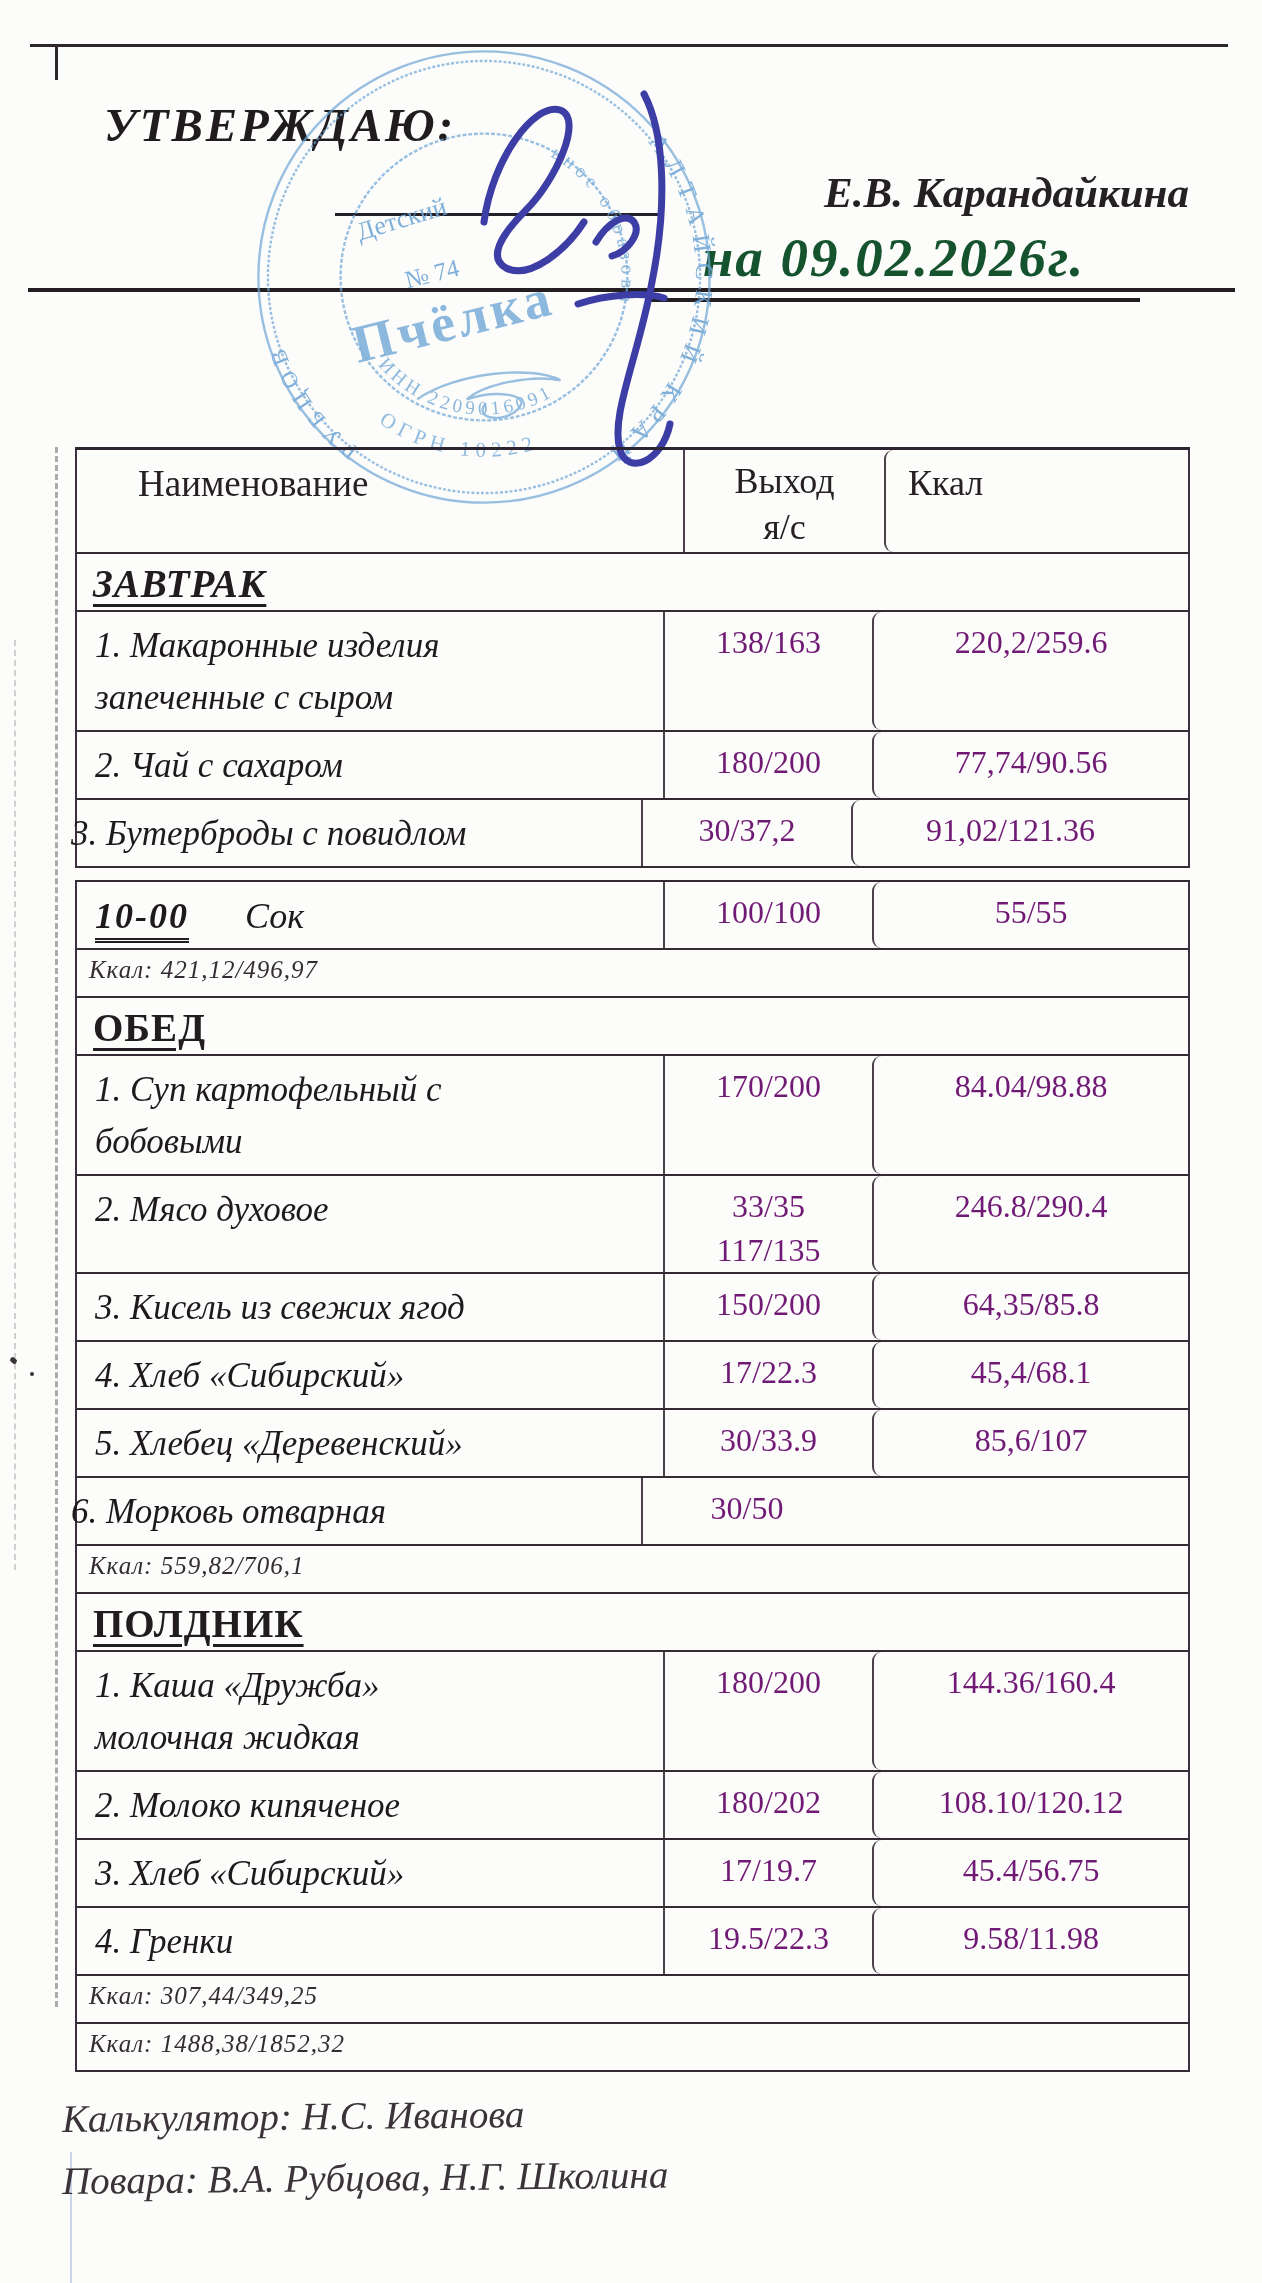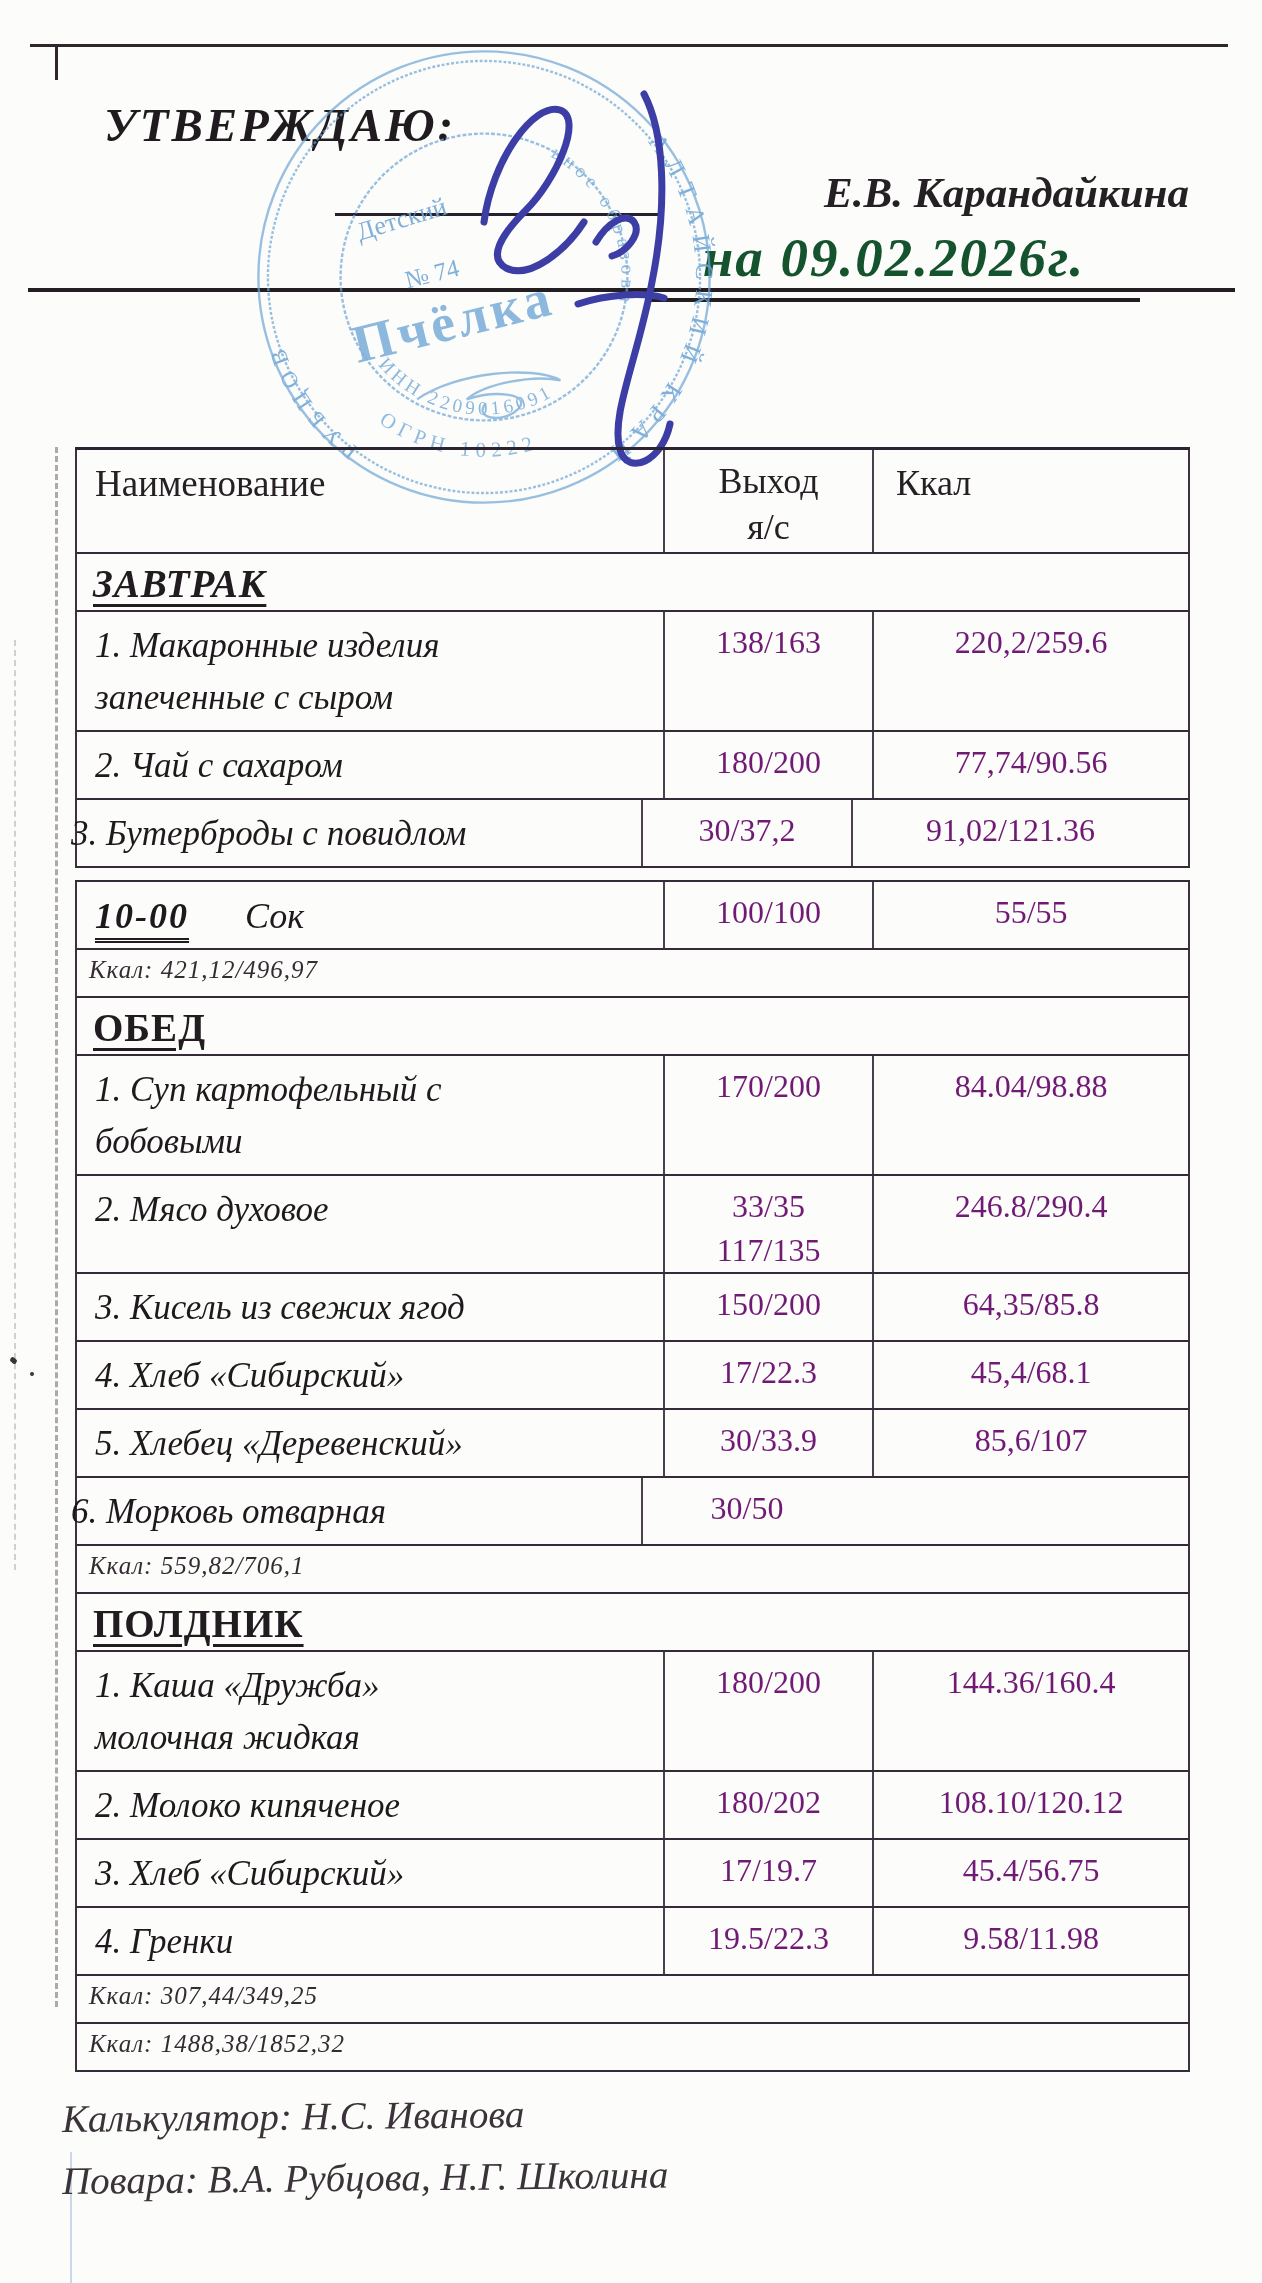--- a/index.html
+++ b/index.html
@@ -26,23 +26,23 @@
   .dash-b{left:14px;top:640px;height:930px;width:0;border-left:2px dashed #756a71;opacity:.30;}
   .mark-dot1{left:10px;top:1358px;width:7px;height:5px;background:#3a333a;border-radius:2px;transform:rotate(40deg);}
   .mark-dot2{left:30px;top:1372px;width:4px;height:4px;background:#3a333a;border-radius:2px;}
   .blue-edge{left:70px;top:2152px;width:2px;height:131px;background:#b7c4e4;opacity:.7;}
   
   .menu-table{left:75px;top:447px;width:1115px;border-top:3px solid #2c2430;}
   .trow{display:flex;box-sizing:border-box;border-bottom:2px solid #352b36;border-left:2px solid #3b3140;border-right:2px solid #3b3140;background:transparent;}
   .trow .c{box-sizing:border-box;}
   .c-name{width:588px;padding:8px 6px 6px 18px;}
   .c-out{width:210px;border-left:2px solid #4a414c;text-align:center;padding-top:8px;}
-  .c-kcal{width:317px;border-left:2px solid #4a414c;text-align:center;padding-top:8px;}
+  .c-kcal{width:317px;border-left:2px solid #4a414c;text-align:center;padding-top:8px;border-radius:9px;}
   .hdr{height:104px;}
-  .hdr .c-name{font-size:37px;padding-top:12px;font-style:normal;}
+  .hdr .c-name{font-size:37px;padding-top:12px;font-style:normal;margin-left:43px;}
   .hdr .c-out{font-size:36px;line-height:46px;}
   .hdr .c-kcal{font-size:36px;text-align:left;padding-left:22px;padding-top:12px;}
   .row-item .c-name{font-size:35px;font-style:italic;line-height:52px;color:#1d191c;border-radius:31px;}
   .row-item .c-out,.row-item .c-kcal{font-size:32px;line-height:44px;color:#701a75;}
   .row-section{min-height:58px;align-items:center;}
   .row-section .sec-text{font-size:39px;font-weight:bold;padding:6px 0 4px 16px;letter-spacing:1px;
     text-decoration:underline;text-decoration-thickness:3px;text-underline-offset:7px;color:#211c20;}
   .sec-italic .sec-text{font-style:italic;}
   .row-total{min-height:48px;display:block;text-align:left;padding:6px 38px 4px 12px;
     font-size:25px;font-style:italic;letter-spacing:1px;color:#332c33;}

